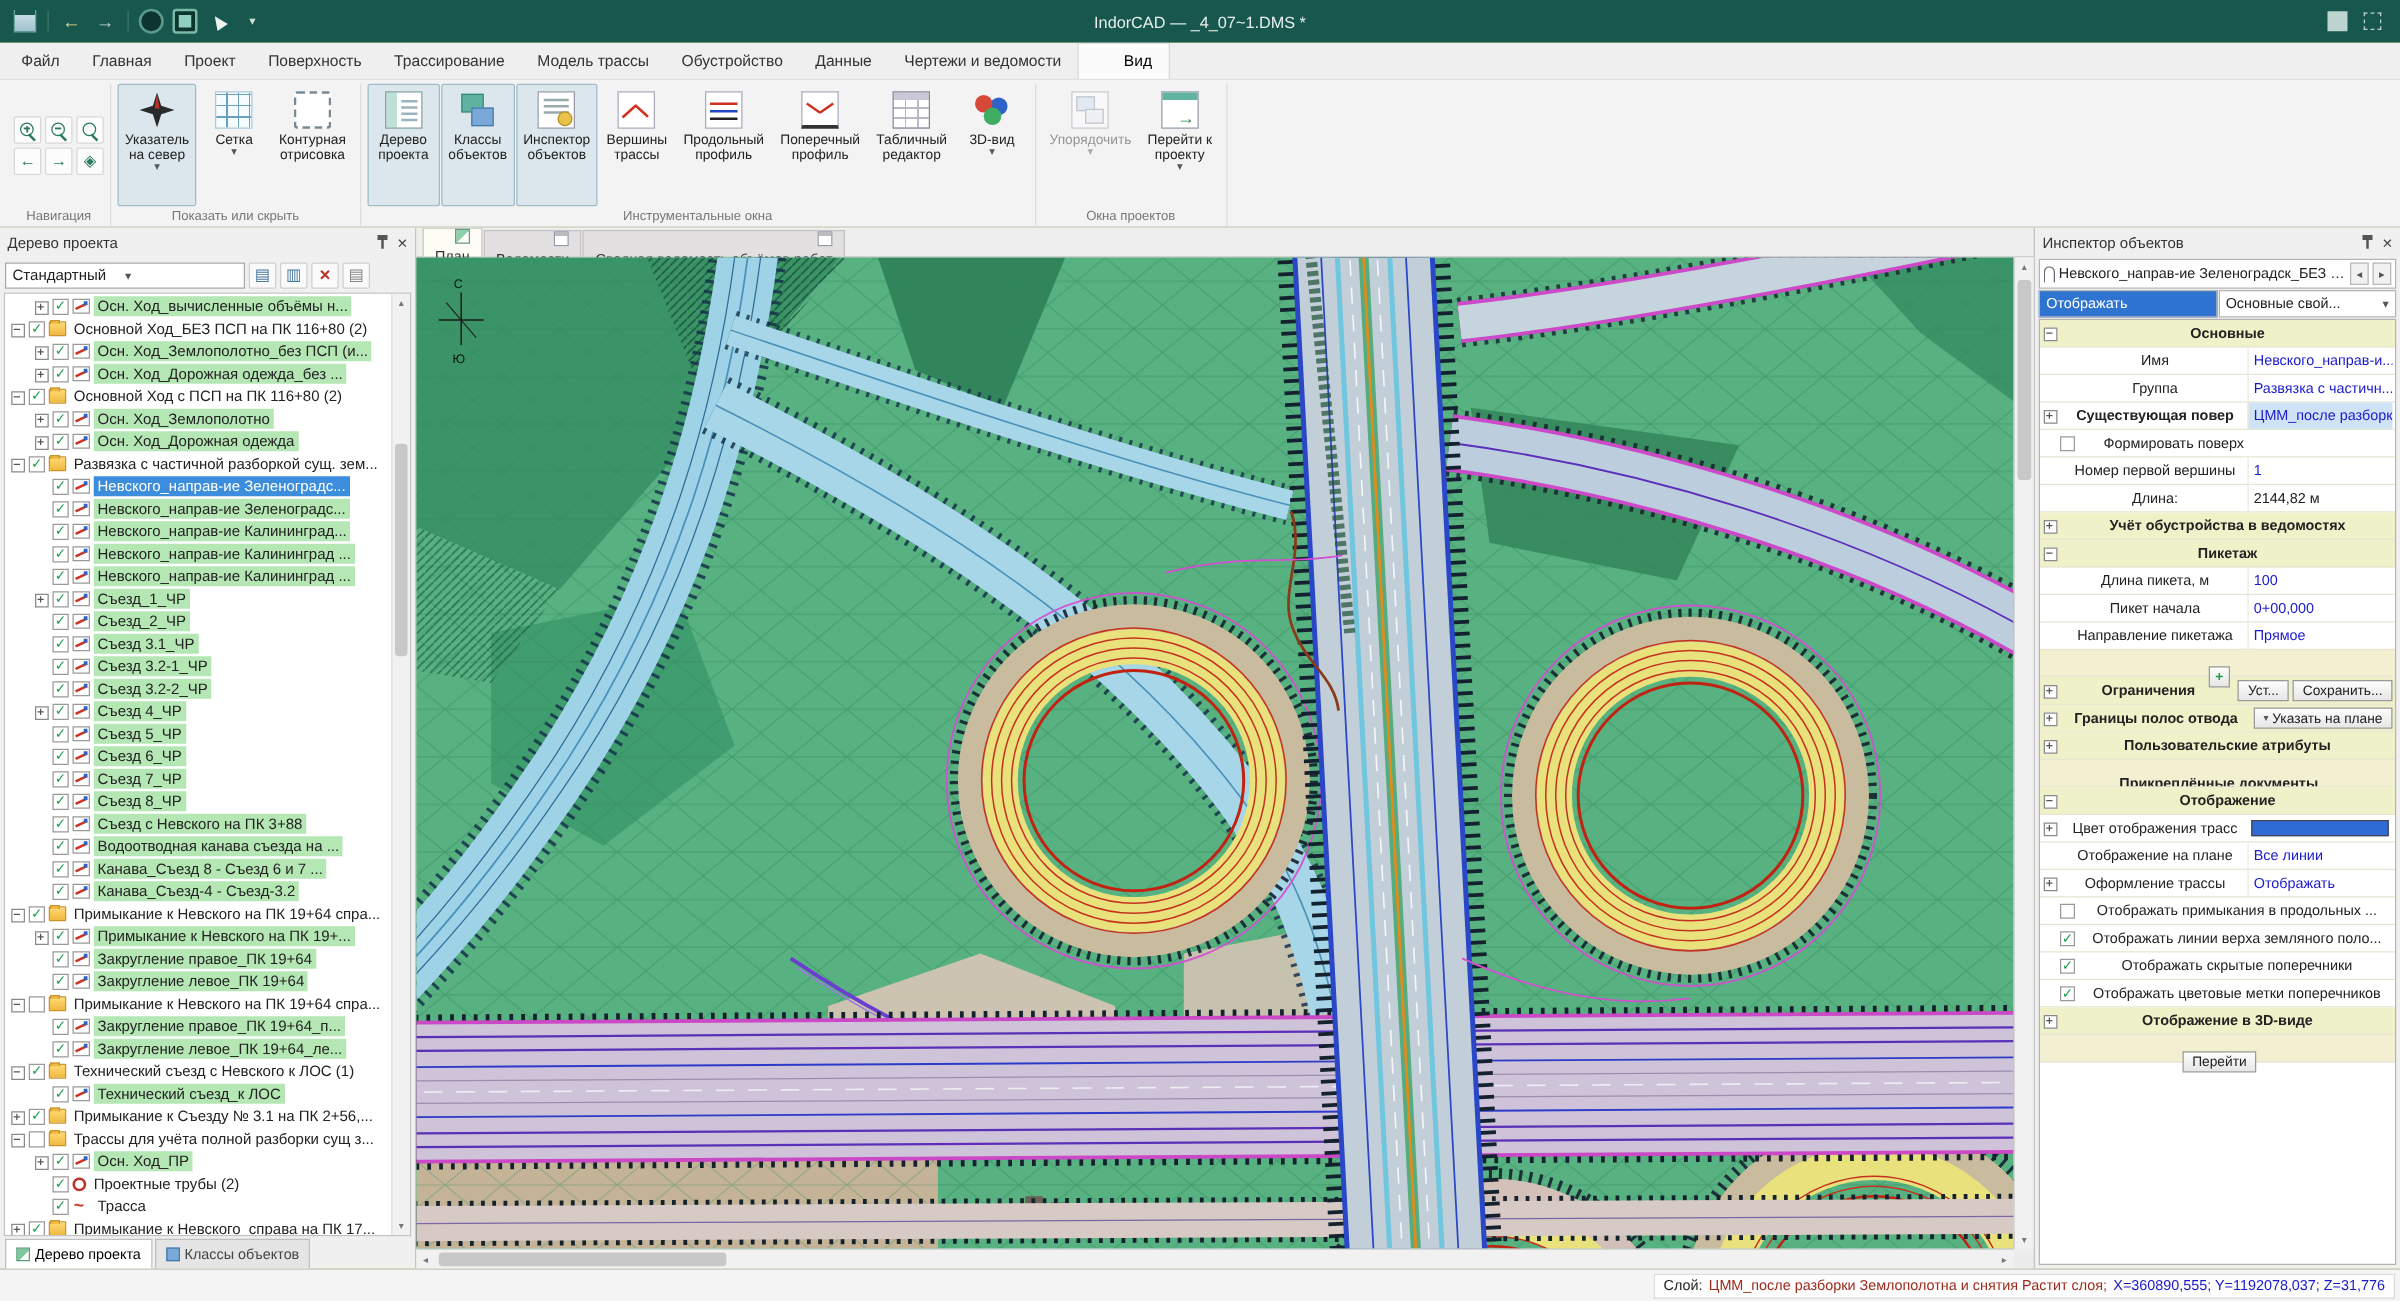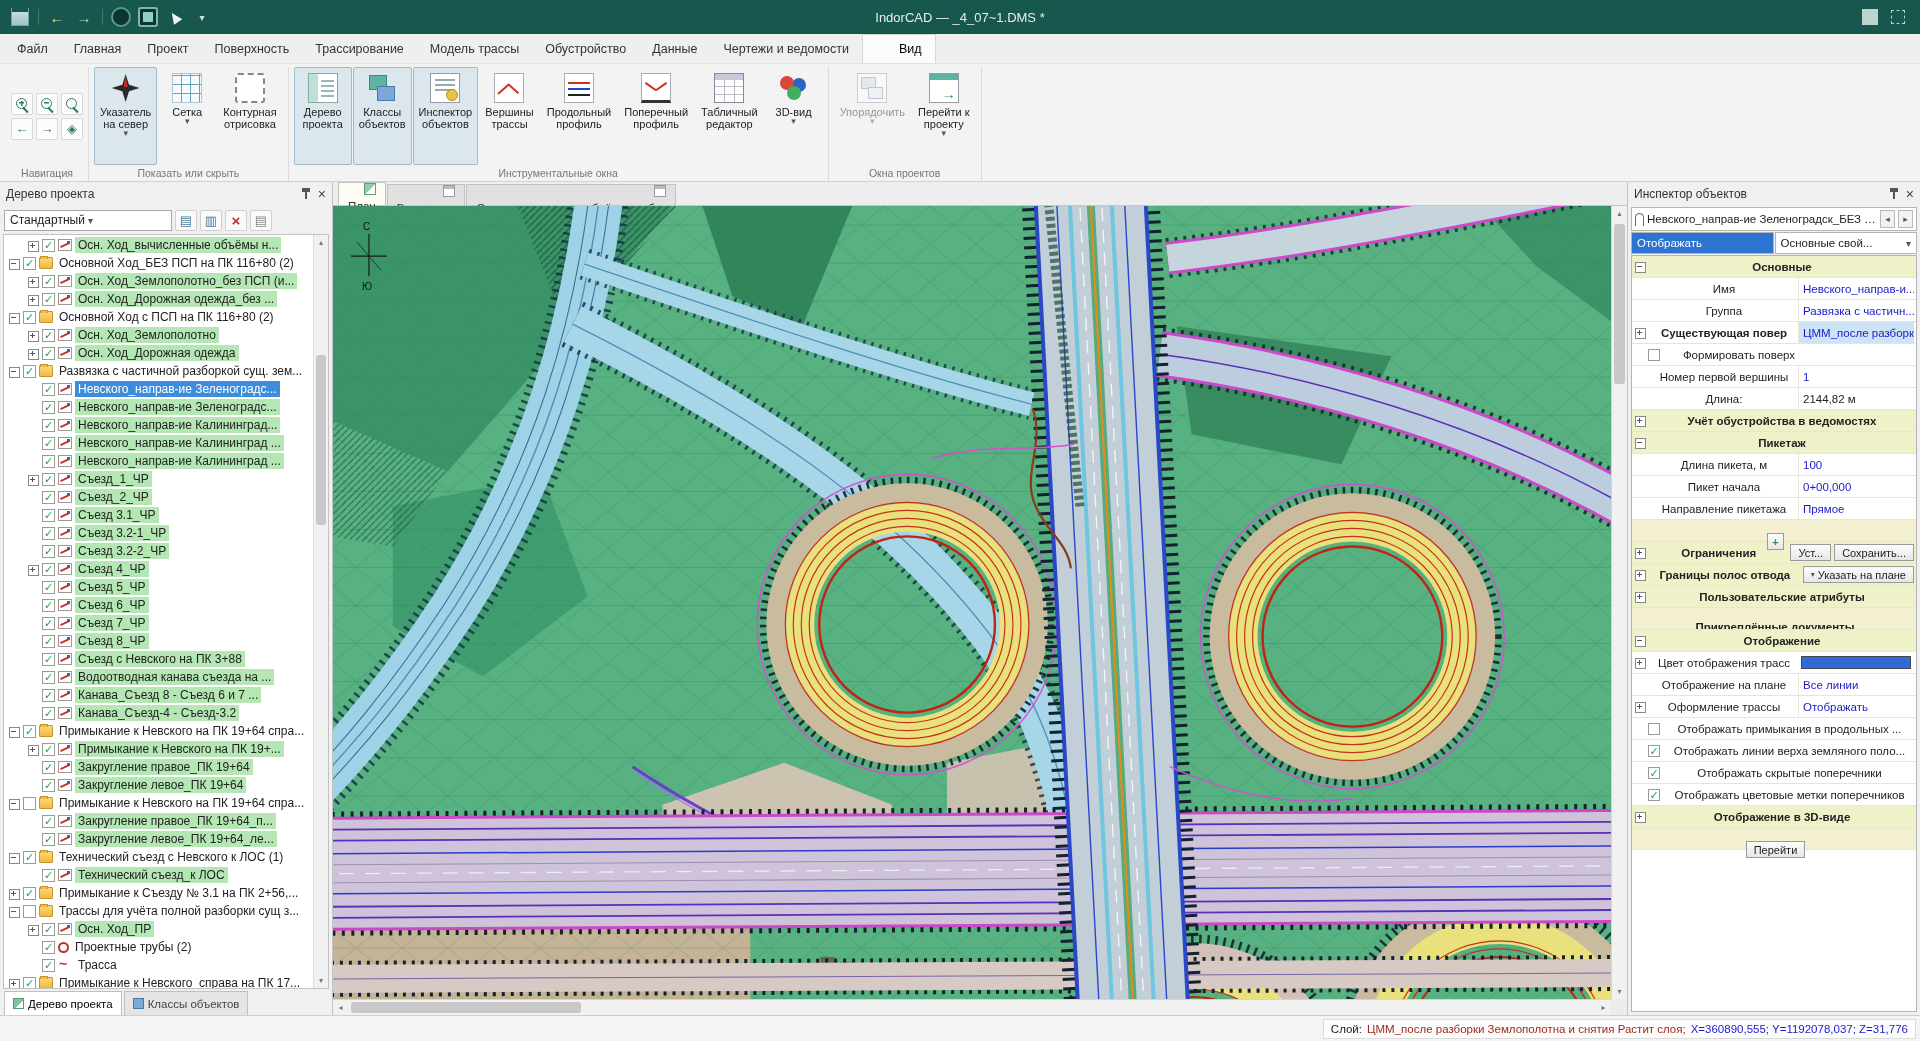--- a/index.html
+++ b/index.html
@@ -102,21 +102,21 @@
 
   
   .lpanel{width:333px;flex:none;background:#f1f0f1;border-right:1px solid #c4c4c4;display:flex;flex-direction:column;}
   .phead{height:24px;display:flex;align-items:center;padding:0 6px;font-size:12px;color:#333;flex:none;gap:6px;}
   .phead .ptitle{flex:1;}
   .pin{width:12px;height:12px;position:relative;}
   .pin::before{content:"";position:absolute;left:5px;top:3px;width:2px;height:8px;background:#555;}
   .pin::after{content:"";position:absolute;left:2px;top:0;width:8px;height:4px;background:#555;}
   .xbtn::before{content:"×";font-size:14px;color:#444;}
   .ptools{height:28px;display:flex;align-items:center;gap:3px;padding:0 4px;flex:none;}
-  .combo{width:168px;height:21px;background:#fff;border:1px solid #a8a8a8;display:flex;align-items:center;font-size:12px;padding:0 5px;}
+  .combo{width:192px;height:21px;background:#fff;border:1px solid #a8a8a8;display:flex;align-items:center;font-size:12px;padding:0 5px;}
   .combo span{flex:1;}
   .tbtn{width:22px;height:21px;border:1px solid #d0d0d0;background:#fafafa;display:grid;place-items:center;border-radius:2px;}
   .g-list1::before{content:"▤";color:#4a7a9a;font-size:13px;}
   .g-list2::before{content:"▥";color:#4a7a9a;font-size:13px;}
   .g-delx::before{content:"×";color:#c03028;font-weight:bold;font-size:15px;}
   .g-report::before{content:"▤";color:#888;font-size:13px;}
   .treewrap{flex:1;margin:0 3px;background:#fff;border:1px solid #c2c2c2;display:flex;overflow:hidden;}
   .tree{flex:1;overflow:hidden;padding-top:1px;}
   .trow{height:18px;display:flex;align-items:center;white-space:nowrap;font-size:12px;}
   .trow.lvl0{padding-left:4px;}

